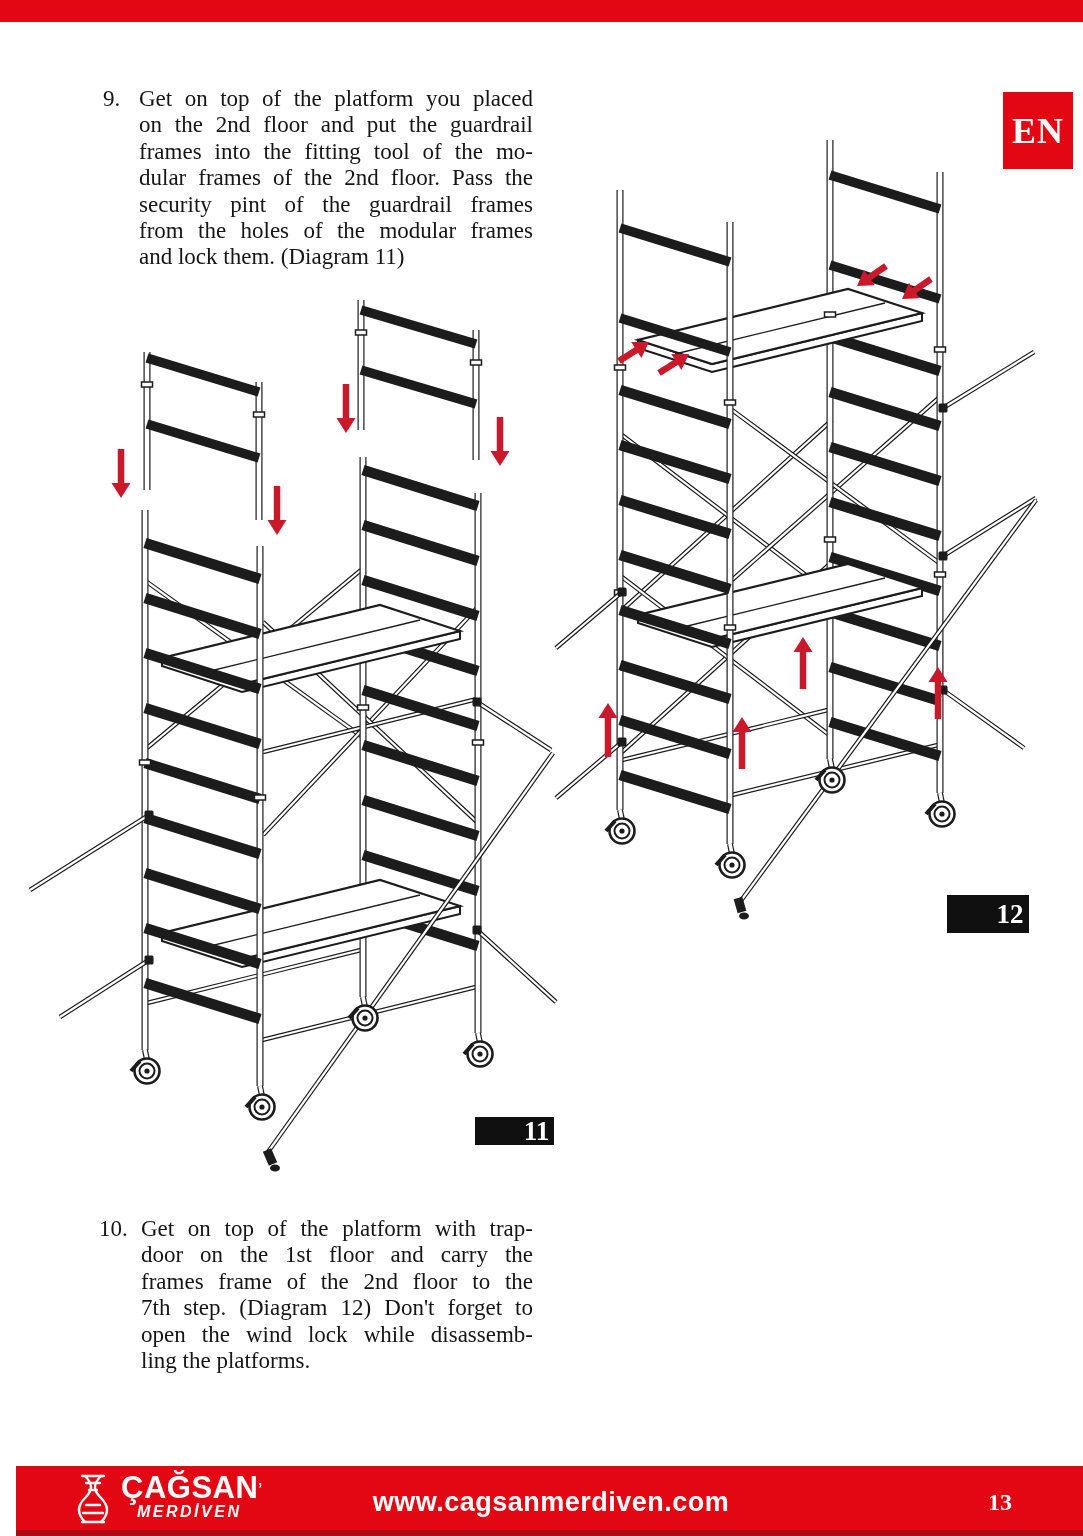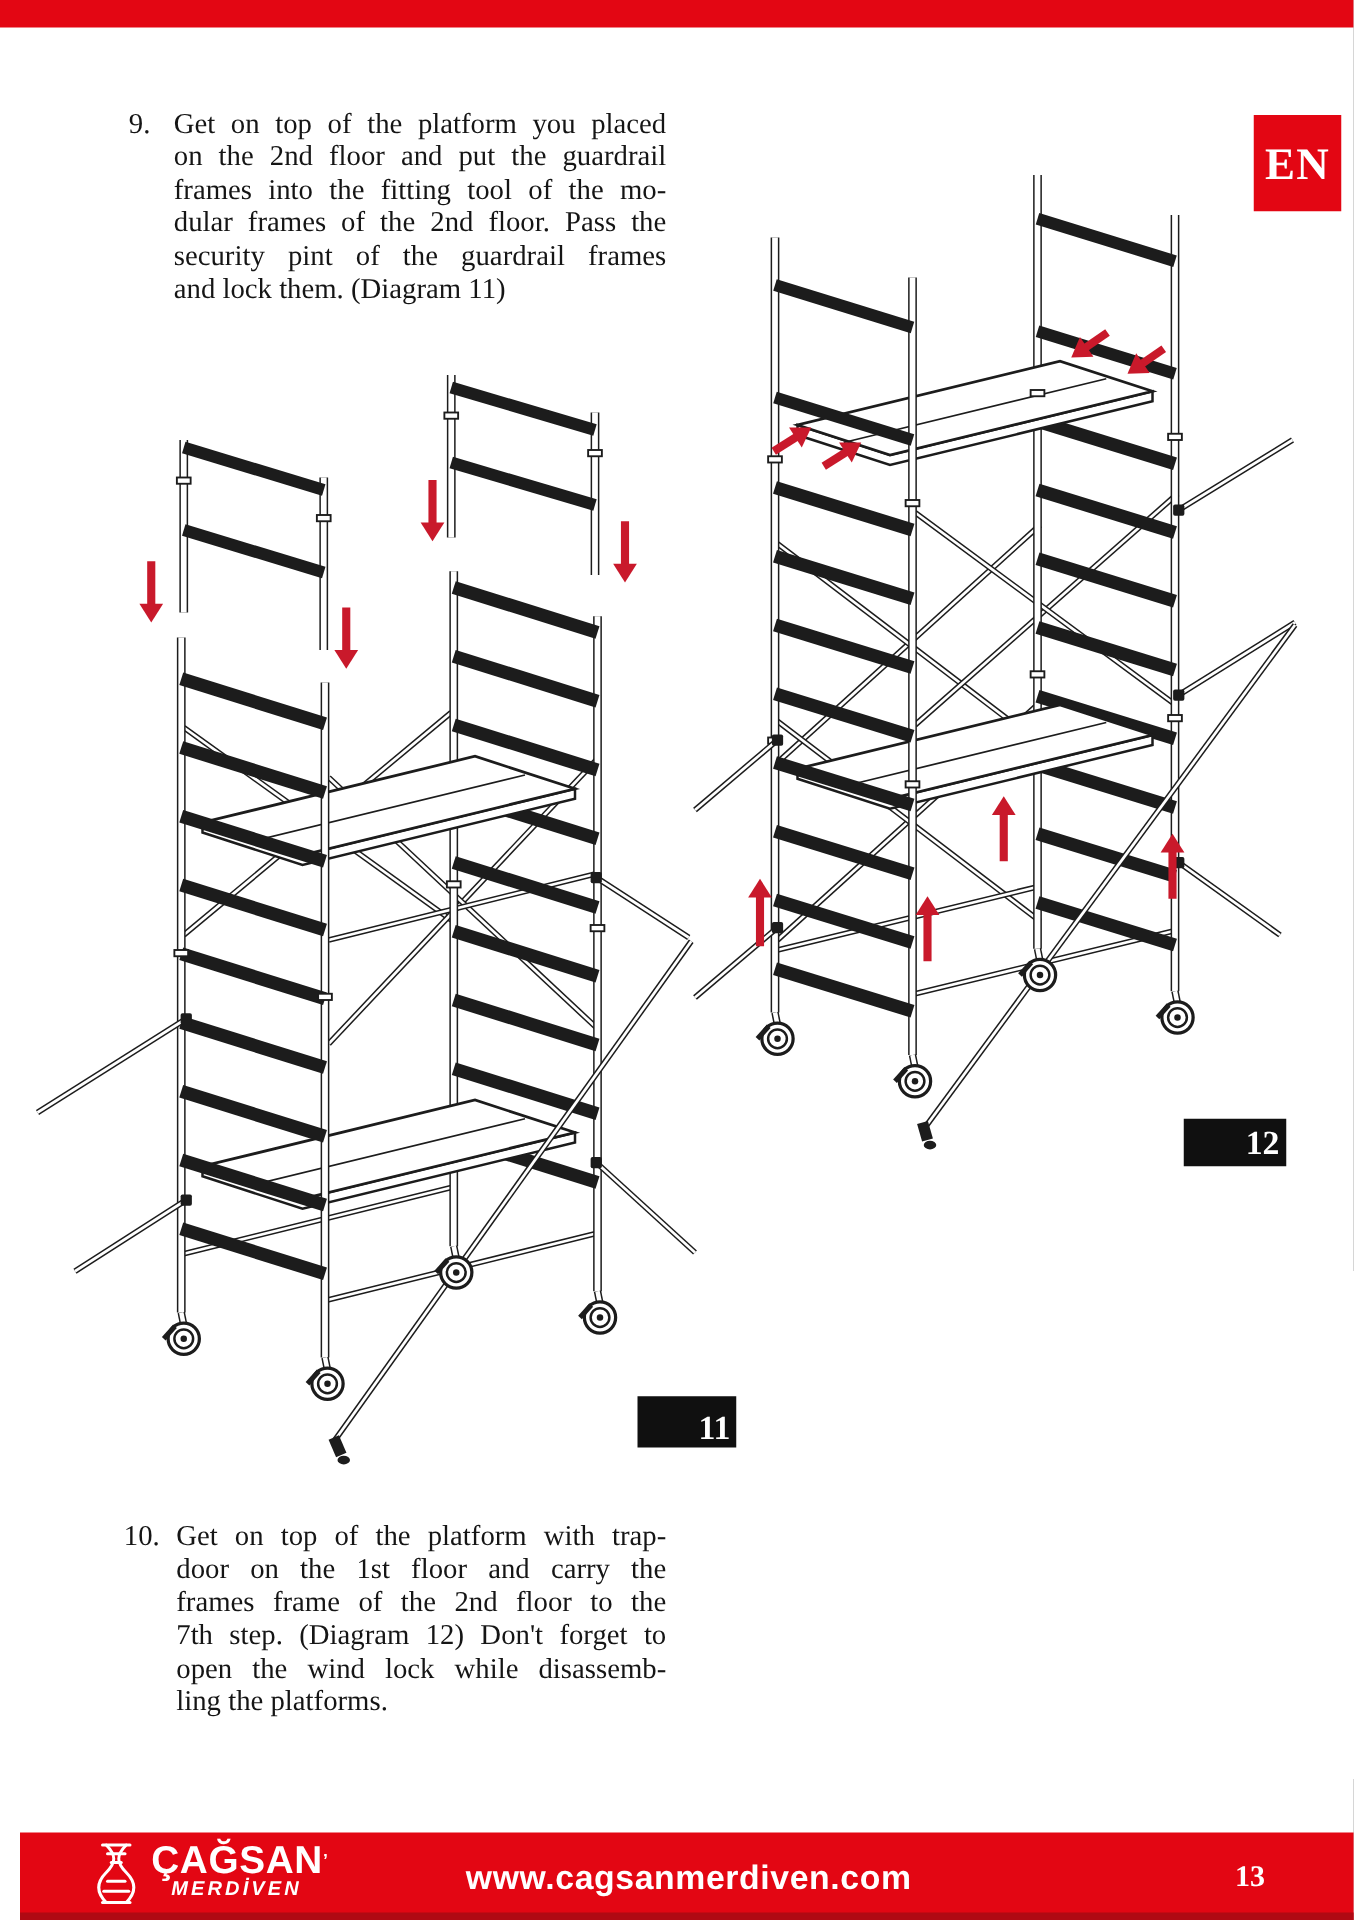--- a/index.html
+++ b/index.html
@@ -28,21 +28,21 @@
   #step10{left:99px;top:1216px;width:434px;}
   #step10 .num{width:42px;font-family:Liberation Serif, serif;}
   .diagram{position:absolute;}
   #diagram11{left:18px;top:283px;width:548px;height:900px;}
   #diagram12{left:552px;top:126px;width:492px;height:836px;}
   .diagram svg{width:100%;height:100%;display:block;}
   .diagram-label{
     position:absolute;background:#101010;color:#fff;font-weight:bold;font-size:27px;
     display:flex;align-items:center;justify-content:center;padding-left:44px;
   }
-  #label11{left:510px;top:1117px;width:35px;height:41px;align-items:flex-end;}
+  #label11{left:475px;top:1117px;width:35px;height:28px;}
   #label12{left:947px;top:895px;width:38px;height:38px;}
   .footer{position:absolute;left:16px;bottom:0;width:100%;height:70px;background:var(--red);}
   .footer-edge{position:absolute;left:0;bottom:0;width:100%;height:6px;background:#b00913;}
   .logo{position:absolute;left:58px;top:7px;display:flex;gap:7px;color:#fff;align-items:flex-start;}
   .logo-text .brand{
     font-family:"Liberation Sans","DejaVu Sans",sans-serif;font-weight:bold;
     font-size:31px;line-height:30px;letter-spacing:.5px;
   }
   .logo-text .brand .tm{font-size:14px;vertical-align:top;}
   .logo-text .sub{
@@ -71,20 +71,21 @@
   </div>
 
   <div class="step" id="step9">
     <div class="num">9.</div>
     <div class="lines">
       <div>Get on top of the platform you placed</div>
       <div>on the 2nd floor and put the guardrail</div>
       <div>frames into the fitting tool of the mo-</div>
       <div>dular frames of the 2nd floor. Pass the</div>
       <div>security pint of the guardrail frames</div>
+      <div>from the holes of the modular frames</div>
       <div>and lock them. (Diagram 11)</div>
     </div>
   </div>
 
   <div class="diagram" id="diagram11">
     <svg id="svgA" viewBox="18 283 548 900">
         <line x1="147" y1="748" x2="361" y2="570" stroke="#1c1c1c" stroke-width="4.6"></line>
         <line x1="147" y1="748" x2="361" y2="570" stroke="#fff" stroke-width="2.1999999999999997"></line>
         <line x1="147" y1="582" x2="361" y2="736" stroke="#1c1c1c" stroke-width="4.6"></line>
         <line x1="147" y1="582" x2="361" y2="736" stroke="#fff" stroke-width="2.1999999999999997"></line>

